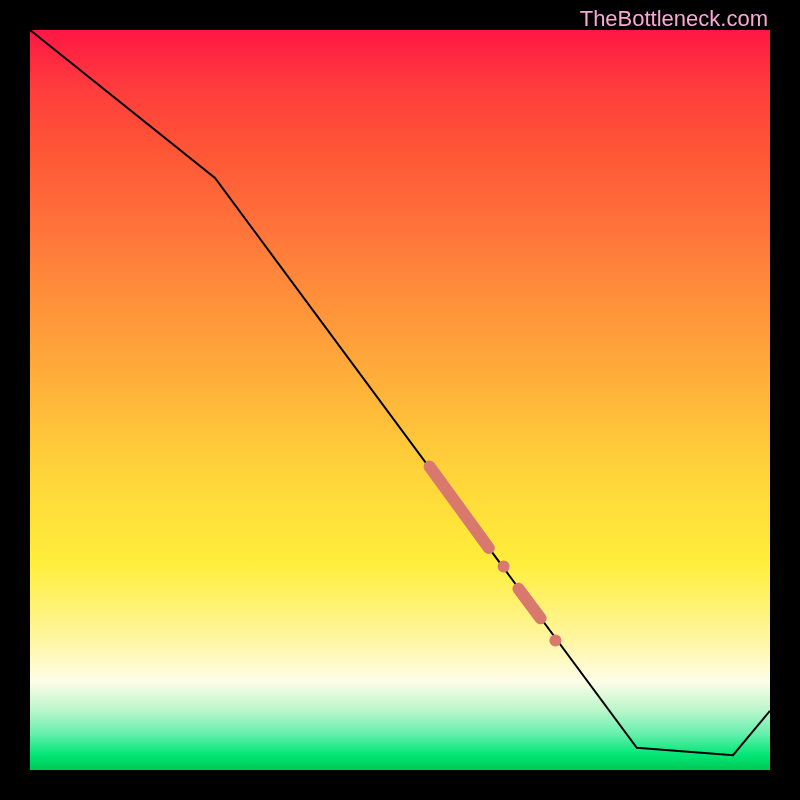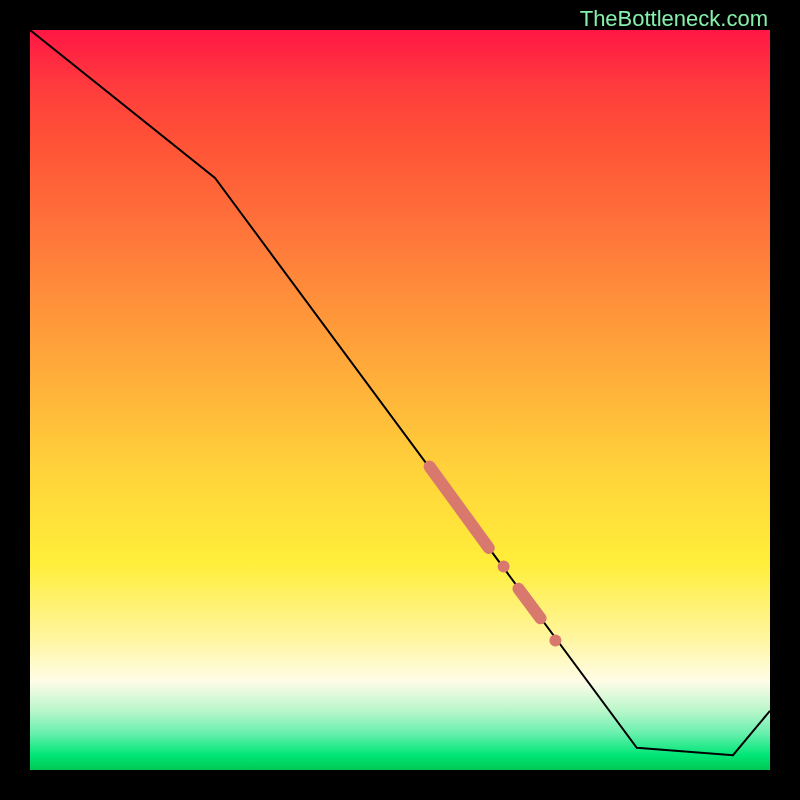--- a/index.html
+++ b/index.html
@@ -24,21 +24,21 @@
       #b9f6ca 92%,
       #69f0ae 95%,
       #00e676 98%,
       #00c853 100%
     );
   }
   .watermark {
     position: absolute;
     top: 6px;
     right: 32px;
-    color: #86efac;
+    color: #f9a8d4;
     font-size: 22px;
     font-weight: normal;
     z-index: 10;
   }
   .plot-svg {
     position: absolute;
     left: 30px;
     top: 30px;
     width: 740px;
     height: 740px;

